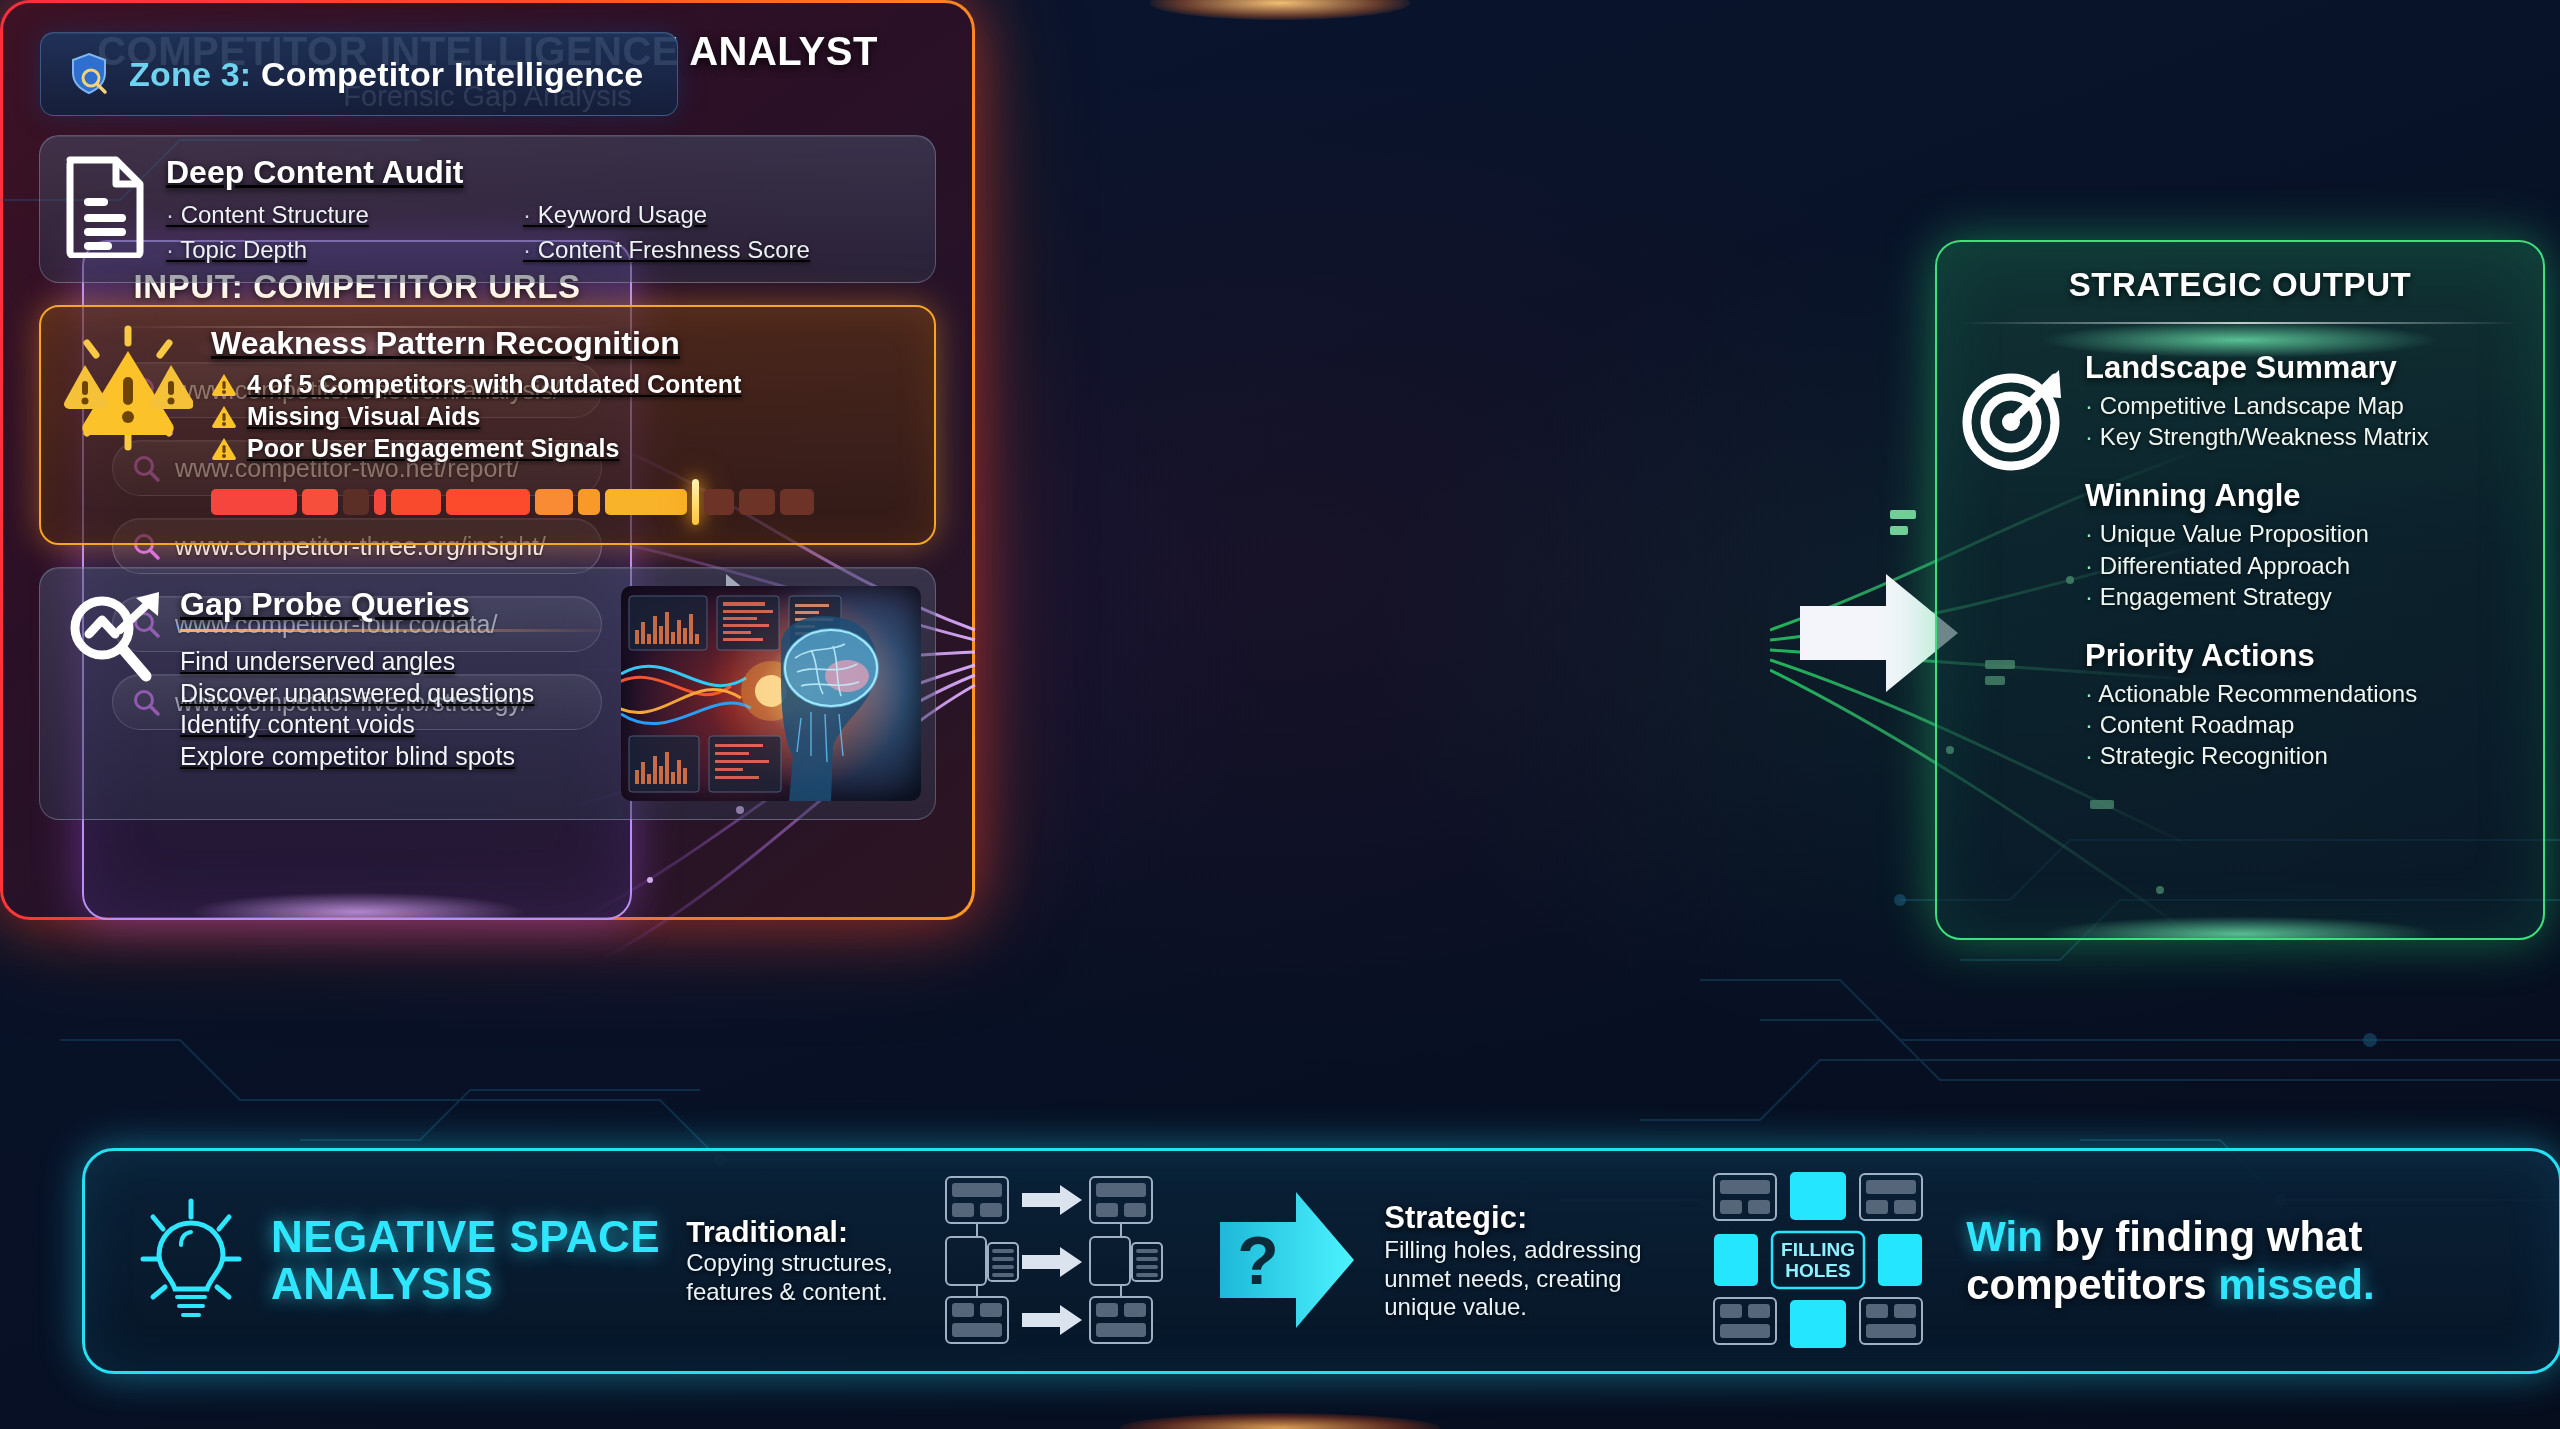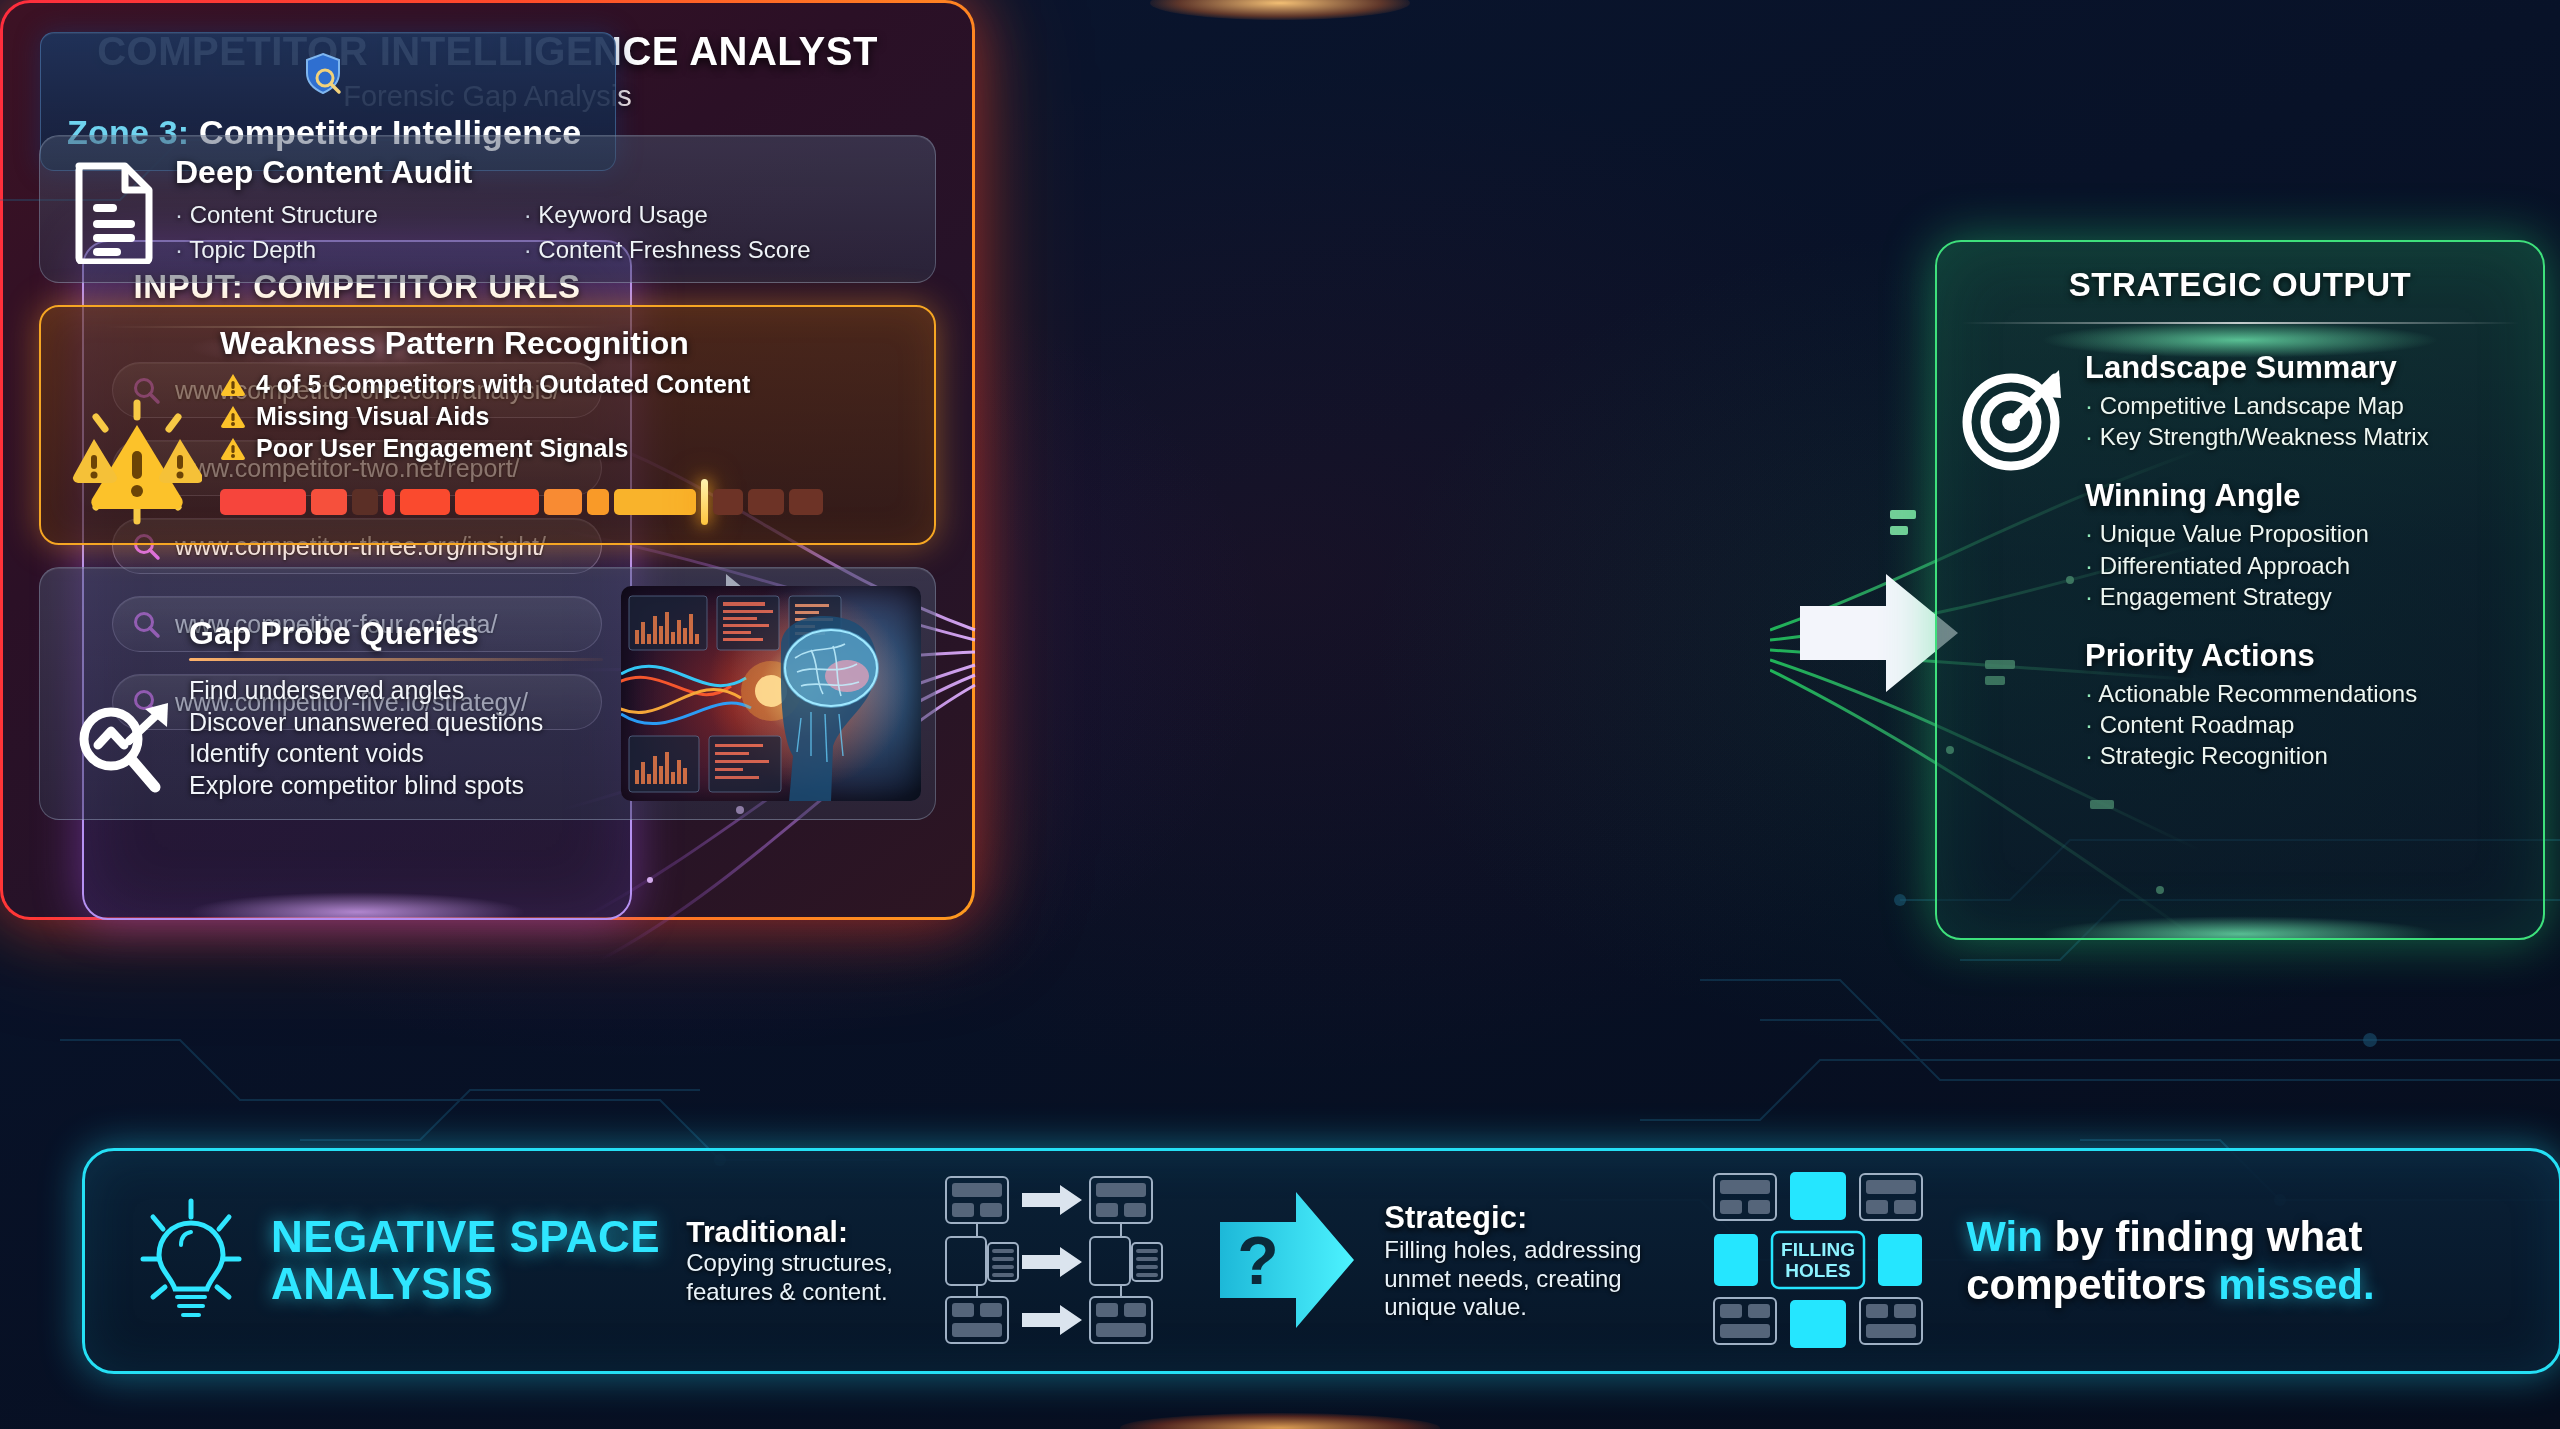--- a/index.html
+++ b/index.html
@@ -22,21 +22,20 @@
 
   
   .zone-badge {
     position: absolute; left: 40px; top: 32px;
     display: flex; align-items: center; gap: 16px;
     padding: 18px 34px 18px 26px;
     border-radius: 14px;
     background: linear-gradient(180deg, rgba(30,52,92,.92), rgba(18,32,60,.88));
     border: 1px solid rgba(95,150,210,.45);
     box-shadow: 0 0 26px rgba(20,60,120,.45), inset 0 1px 0 rgba(255,255,255,.07);
-    flex-direction: column;
   }
   .zone-badge .ttl { font-size: 34px; font-weight: bold; letter-spacing:.2px; white-space: nowrap; }
   .zone-badge .ttl .z { color: #6fd3ef; }
   .zone-badge .ttl .n { color: #ffffff; }
 
   
   .panel { position: absolute; border-radius: 26px; overflow: hidden; }
   .panel-head {
     text-align:center; font-weight:bold; color:#fff;
     text-shadow: 0 2px 6px rgba(0,0,0,.8);
@@ -94,21 +93,21 @@
     background: radial-gradient(ellipse at center, rgba(255,180,90,.85), rgba(255,90,30,.30) 55%, transparent 75%);
   }
   .c-title { text-align:center; color:#fff; font-size: 40px; font-weight:bold; letter-spacing:.5px; margin-top: 26px; text-shadow: 0 3px 10px rgba(0,0,0,.85); }
   .c-sub { text-align:center; color:#f0e3e3; font-size: 29px; margin-top: 6px; text-shadow: 0 2px 8px rgba(0,0,0,.8); }
 
   .card {
     margin: 22px 36px 0; border-radius: 20px; position: relative;
     background: linear-gradient(180deg, rgba(74,86,112,.48), rgba(46,54,76,.44));
     border: 1px solid rgba(190,205,230,.30);
     box-shadow: inset 0 1px 0 rgba(255,255,255,.10);
-    display:flex; align-items:flex-end; gap: 18px; padding: 18px 31px;
+    display:flex; align-items:flex-start; gap: 18px; padding: 18px 22px; text-decoration: underline;
   }
   .card.warn {
     background: linear-gradient(180deg, rgba(96,52,20,.62), rgba(58,30,14,.60));
     border: 2px solid #f6a623;
     box-shadow: 0 0 34px rgba(246,150,30,.45), inset 0 0 40px rgba(255,140,30,.12);
   }
   .card-body { flex: 1; min-width:0; }
   .card h3 { color:#fff; font-size: 32px; font-weight:bold; text-shadow: 0 2px 7px rgba(0,0,0,.8); }
   .bul2 { display:grid; grid-template-columns: 1fr 1.15fr; gap: 7px 18px; margin-top: 10px; }
   .bul2 li, .bul1 li { list-style:none; color:#eef2f7; font-size:24px; text-shadow:0 1px 4px rgba(0,0,0,.8); }

